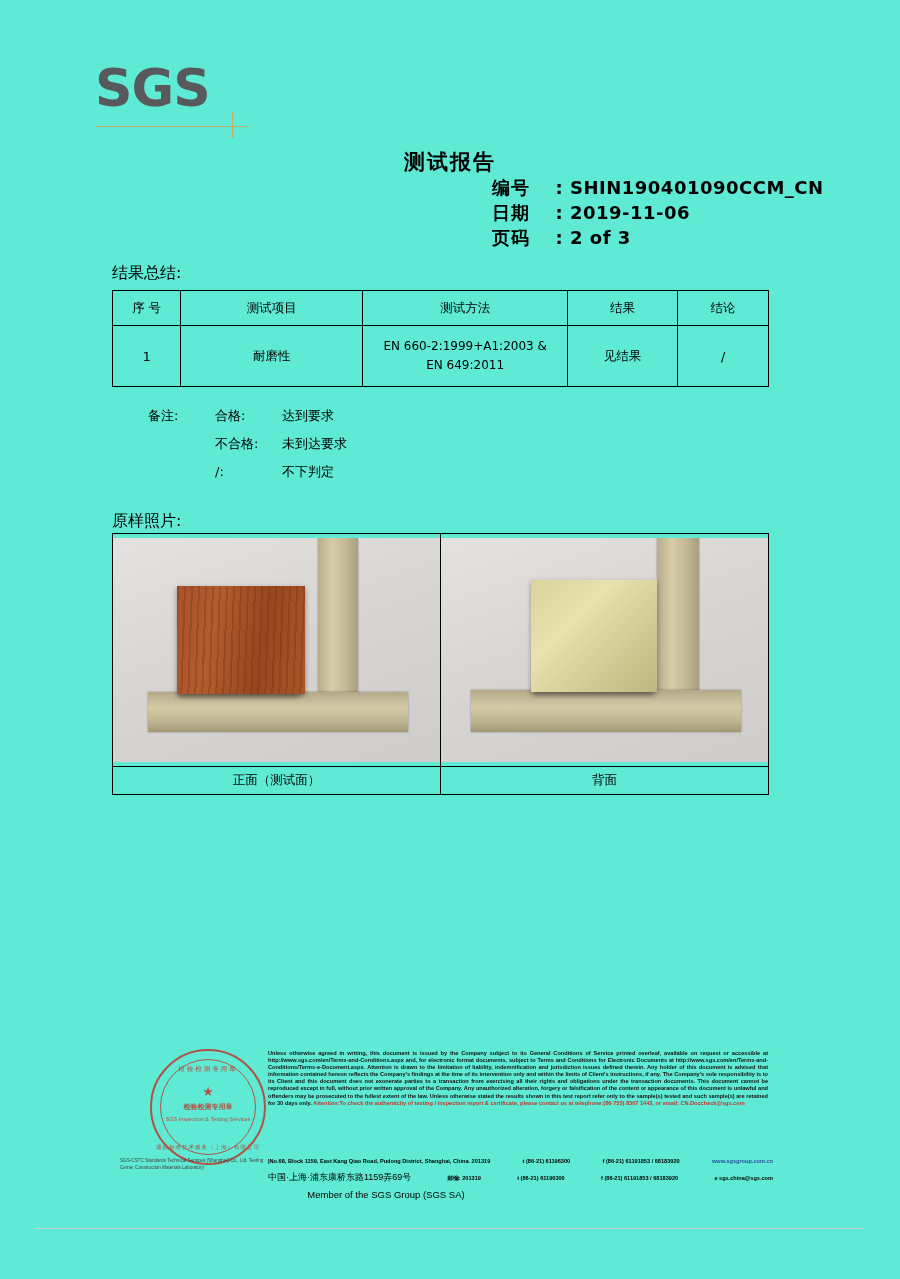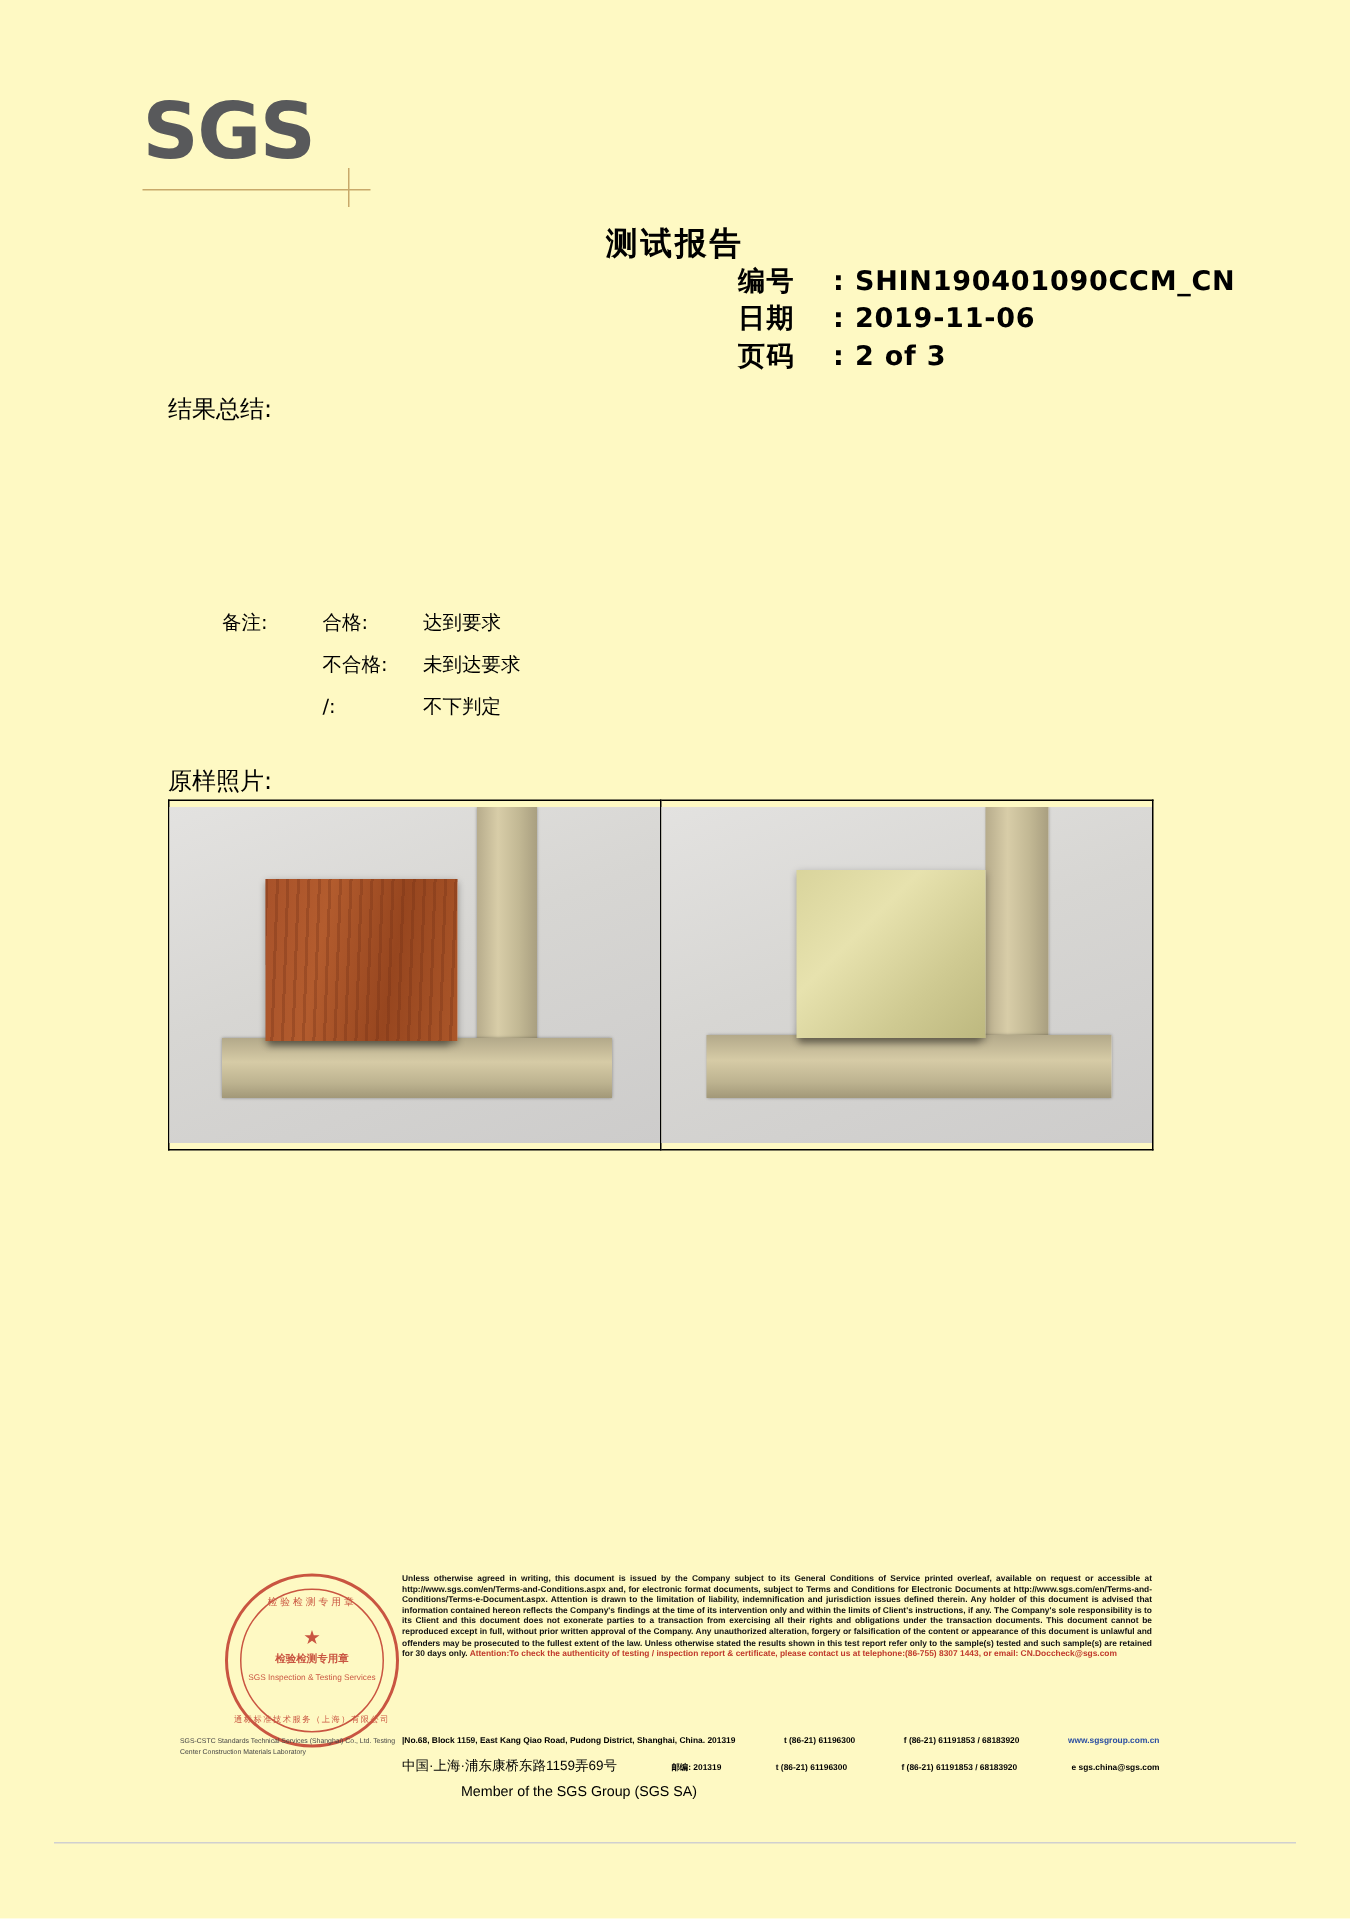--- a/index.html
+++ b/index.html
@@ -12,21 +12,21 @@
     height: 1279px;
     font-family: "Liberation Sans", sans-serif;
     color: #000;
     position: relative;
     overflow: hidden;
   }
   .page {
     position: relative;
     width: 900px;
     height: 1279px;
-    background: #fef9c3;
+    background: #5eead4;
   }
 
   
   .logo-block {
     position: absolute;
     left: 95px;
     top: 62px;
     width: 160px;
   }
   .sgs-logo {
@@ -346,20 +346,43 @@
     </div>
     <div class="meta-row">
       <span class="meta-label">页码</span>
       <span class="meta-colon">:</span>
       <span class="meta-value">2 of 3</span>
     </div>
   </div>
 
   <div class="section-label" id="results-label">结果总结:</div>
 
+  <table class="results-table">
+    <thead>
+      <tr>
+        <th class="col-no">序 号</th>
+        <th class="col-item">测试项目</th>
+        <th class="col-method">测试方法</th>
+        <th class="col-result">结果</th>
+        <th class="col-concl">结论</th>
+      </tr>
+    </thead>
+    <tbody>
+      <tr>
+        <td>1</td>
+        <td>耐磨性</td>
+        <td class="method-cell">
+          <div>EN 660-2:1999+A1:2003 &amp;</div>
+          <div>EN 649:2011</div>
+        </td>
+        <td>见结果</td>
+        <td>/</td>
+      </tr>
+    </tbody>
+  </table>
 
   <div class="remarks">
     <div class="remark-row">
       <span class="remark-key">备注:</span>
       <span class="remark-key">合格:</span>
       <span class="remark-val">达到要求</span>
     </div>
     <div class="remark-row">
       <span class="remark-key"></span>
       <span class="remark-key">不合格:</span>
@@ -389,20 +412,24 @@
       <td class="photo-cell">
         <div class="photo-frame">
           <div class="bg-grey"></div>
           <div class="ruler-v" style="left:216px; top:0px; width:42px; height:176px;"></div>
           <div class="ruler-h" style="left:30px; top:152px; width:270px; height:42px;"></div>
           <div class="shadow-strip" style="left:92px; top:146px; width:120px; height:12px;"></div>
           <div class="sample-brass" style="left:90px; top:42px; width:126px; height:112px;"></div>
         </div>
       </td>
     </tr>
+    <tr>
+      <td class="caption-cell">正面（测试面）</td>
+      <td class="caption-cell">背面</td>
+    </tr>
   </tbody>
     </table>
 
   <div class="footer-wrap">
 
     <div class="stamp">
       <div class="stamp-inner"></div>
       <div class="stamp-arc-top">检验检测专用章</div>
       <div class="stamp-star">★</div>
       <div class="stamp-text1">检验检测专用章</div>

